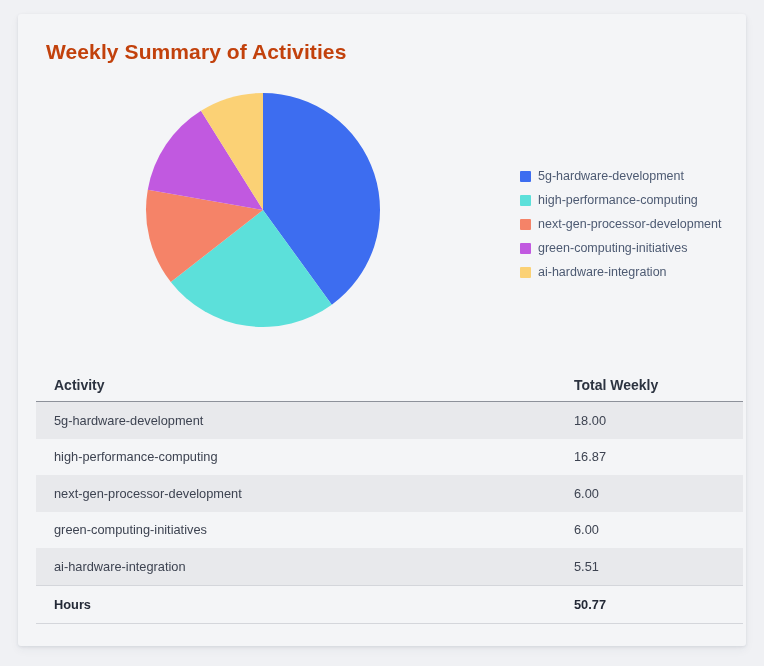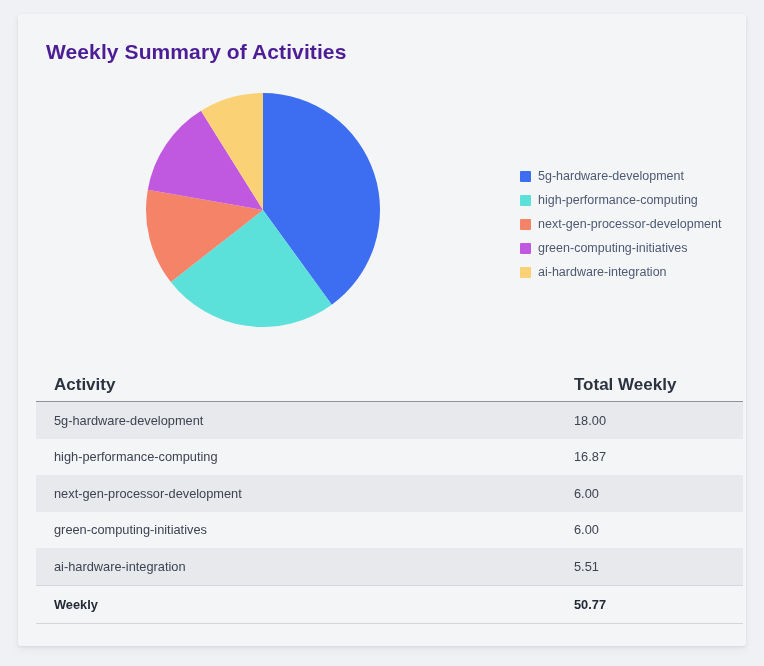--- a/index.html
+++ b/index.html
@@ -27,21 +27,21 @@
     box-sizing: border-box;
     overflow: hidden;
   }
 
   .card-title {
     position: absolute;
     left: 28px;
     top: 26px;
     font-size: 21px;
     font-weight: bold;
-    color: #4c1d95;
+    color: #c2410c;
     letter-spacing: 0.1px;
     white-space: nowrap;
   }
 
   
   .chart-area {
     position: absolute;
     left: 0;
     top: 62px;
     width: 728px;
@@ -101,21 +101,21 @@
   table.summary th,
   table.summary td {
     text-align: left;
     padding: 0;
     vertical-align: middle;
   }
   table.summary col.c-activity { width: 520px; }
   table.summary col.c-hours { width: 187px; }
 
   table.summary thead th {
-    font-size: 17px;
+    font-size: 14px;
     font-weight: bold;
     color: #2c3340;
     height: 33px;
     padding-left: 18px;
     border-bottom: 1.6px solid #8d919a;
   }
 
   table.summary tbody td {
     font-size: 12.8px;
     color: #3d4351;
@@ -210,20 +210,20 @@
         </tr>
         <tr class="even">
           <td>green-computing-initiatives</td>
           <td>6.00</td>
         </tr>
         <tr class="odd">
           <td>ai-hardware-integration</td>
           <td>5.51</td>
         </tr>
         <tr class="total-row">
-          <td>Weekly</td>
+          <td>Hours</td>
           <td>50.77</td>
         </tr>
       </tbody>
     </table>
   </div>
 
 </div>
 
 </body></html>

